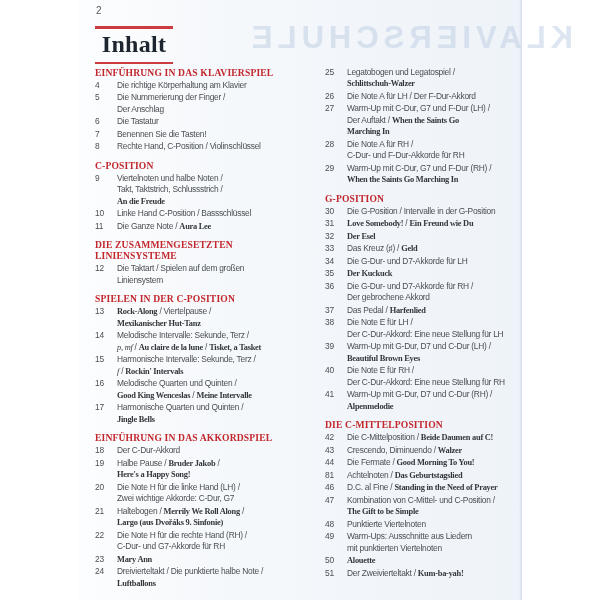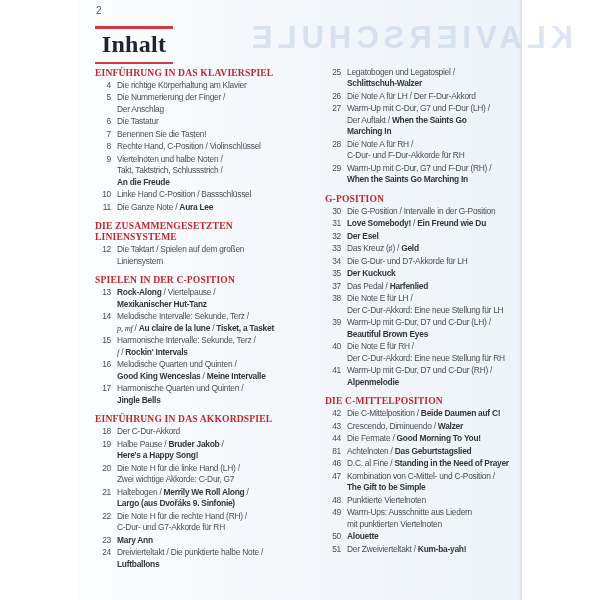--- a/index.html
+++ b/index.html
@@ -51,23 +51,23 @@
     margin: 7px 0 2px 0;
   }
   .col-left .sec-header:first-child { margin-top: 0; }
   .entry {
     display: flex;
     font-size: 8.4px; line-height: 11.5px;
     letter-spacing: -0.25px;
     color: #4a4e53;
     margin-bottom: 1px;
   }
-  .num { width: 16px; text-align: right; margin-right: 6px; flex: none; color: #4a4e53; }
+  .num { width: 16px; text-align: left; margin-right: 6px; flex: none; color: #4a4e53; }
   .txt { flex: 1; }
-  .b { font-weight: bold; color: #33373b; }
+  .b { font-weight: bold; color: #33373b; font-family: Liberation Serif, serif; }
   .dyn {
     font-family: "Liberation Serif", serif;
     font-weight: normal; font-style: italic;
     color: #33373b;
   }
 </style>
 </head>
 <body>
 
 <div class="page">
@@ -98,20 +98,21 @@
           <span class="txt"><span>Die Tastatur</span></span>
         </div>
         <div class="entry">
           <span class="num">7</span>
           <span class="txt"><span>Benennen Sie die Tasten!</span></span>
         </div>
         <div class="entry">
           <span class="num">8</span>
           <span class="txt"><span>Rechte Hand, C-Position / Violinschlüssel</span></span>
         </div>
+        <div class="sec-header">C-POSITION</div>
         <div class="entry">
           <span class="num">9</span>
           <span class="txt"><span>Viertelnoten und halbe Noten /</span><br><span>Takt, Taktstrich, Schlussstrich /</span><br><span class="b">An die Freude</span></span>
         </div>
         <div class="entry">
           <span class="num">10</span>
           <span class="txt"><span>Linke Hand C-Position / Bassschlüssel</span></span>
         </div>
         <div class="entry">
           <span class="num">11</span>
@@ -211,20 +212,24 @@
           <span class="num">33</span>
           <span class="txt"><span>Das Kreuz (♯) / </span><span class="b">Geld</span></span>
         </div>
         <div class="entry">
           <span class="num">34</span>
           <span class="txt"><span>Die G-Dur- und D7-Akkorde für LH</span></span>
         </div>
         <div class="entry">
           <span class="num">35</span>
           <span class="txt"><span class="b">Der Kuckuck</span></span>
+        </div>
+        <div class="entry">
+          <span class="num">36</span>
+          <span class="txt"><span>Die G-Dur- und D7-Akkorde für RH /</span><br><span>Der gebrochene Akkord</span></span>
         </div>
         <div class="entry">
           <span class="num">37</span>
           <span class="txt"><span>Das Pedal / </span><span class="b">Harfenlied</span></span>
         </div>
         <div class="entry">
           <span class="num">38</span>
           <span class="txt"><span>Die Note E für LH /</span><br><span>Der C-Dur-Akkord: Eine neue Stellung für LH</span></span>
         </div>
         <div class="entry">

